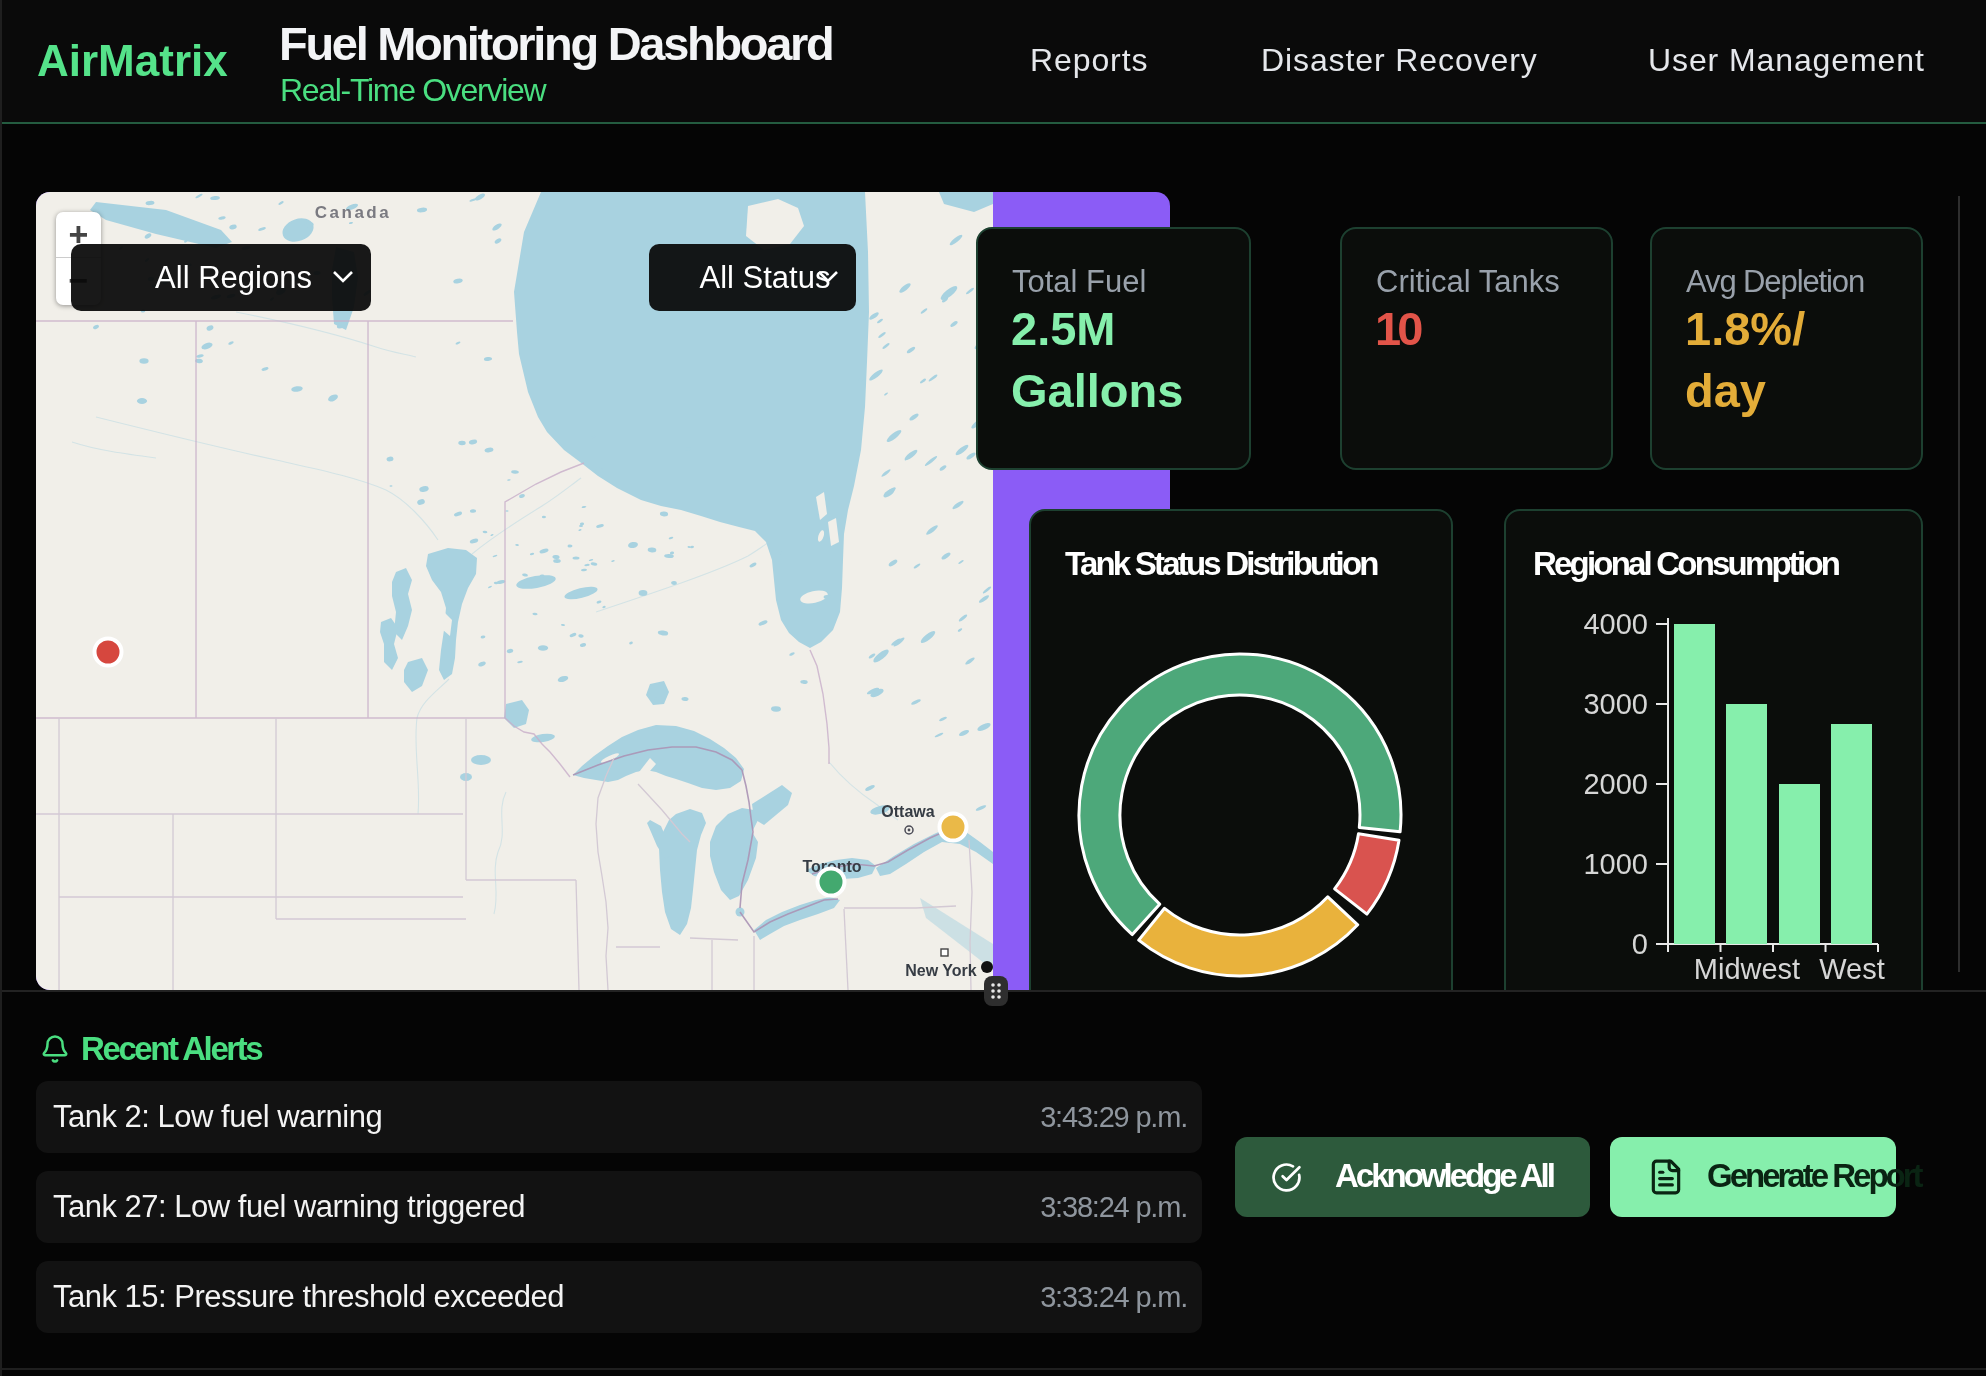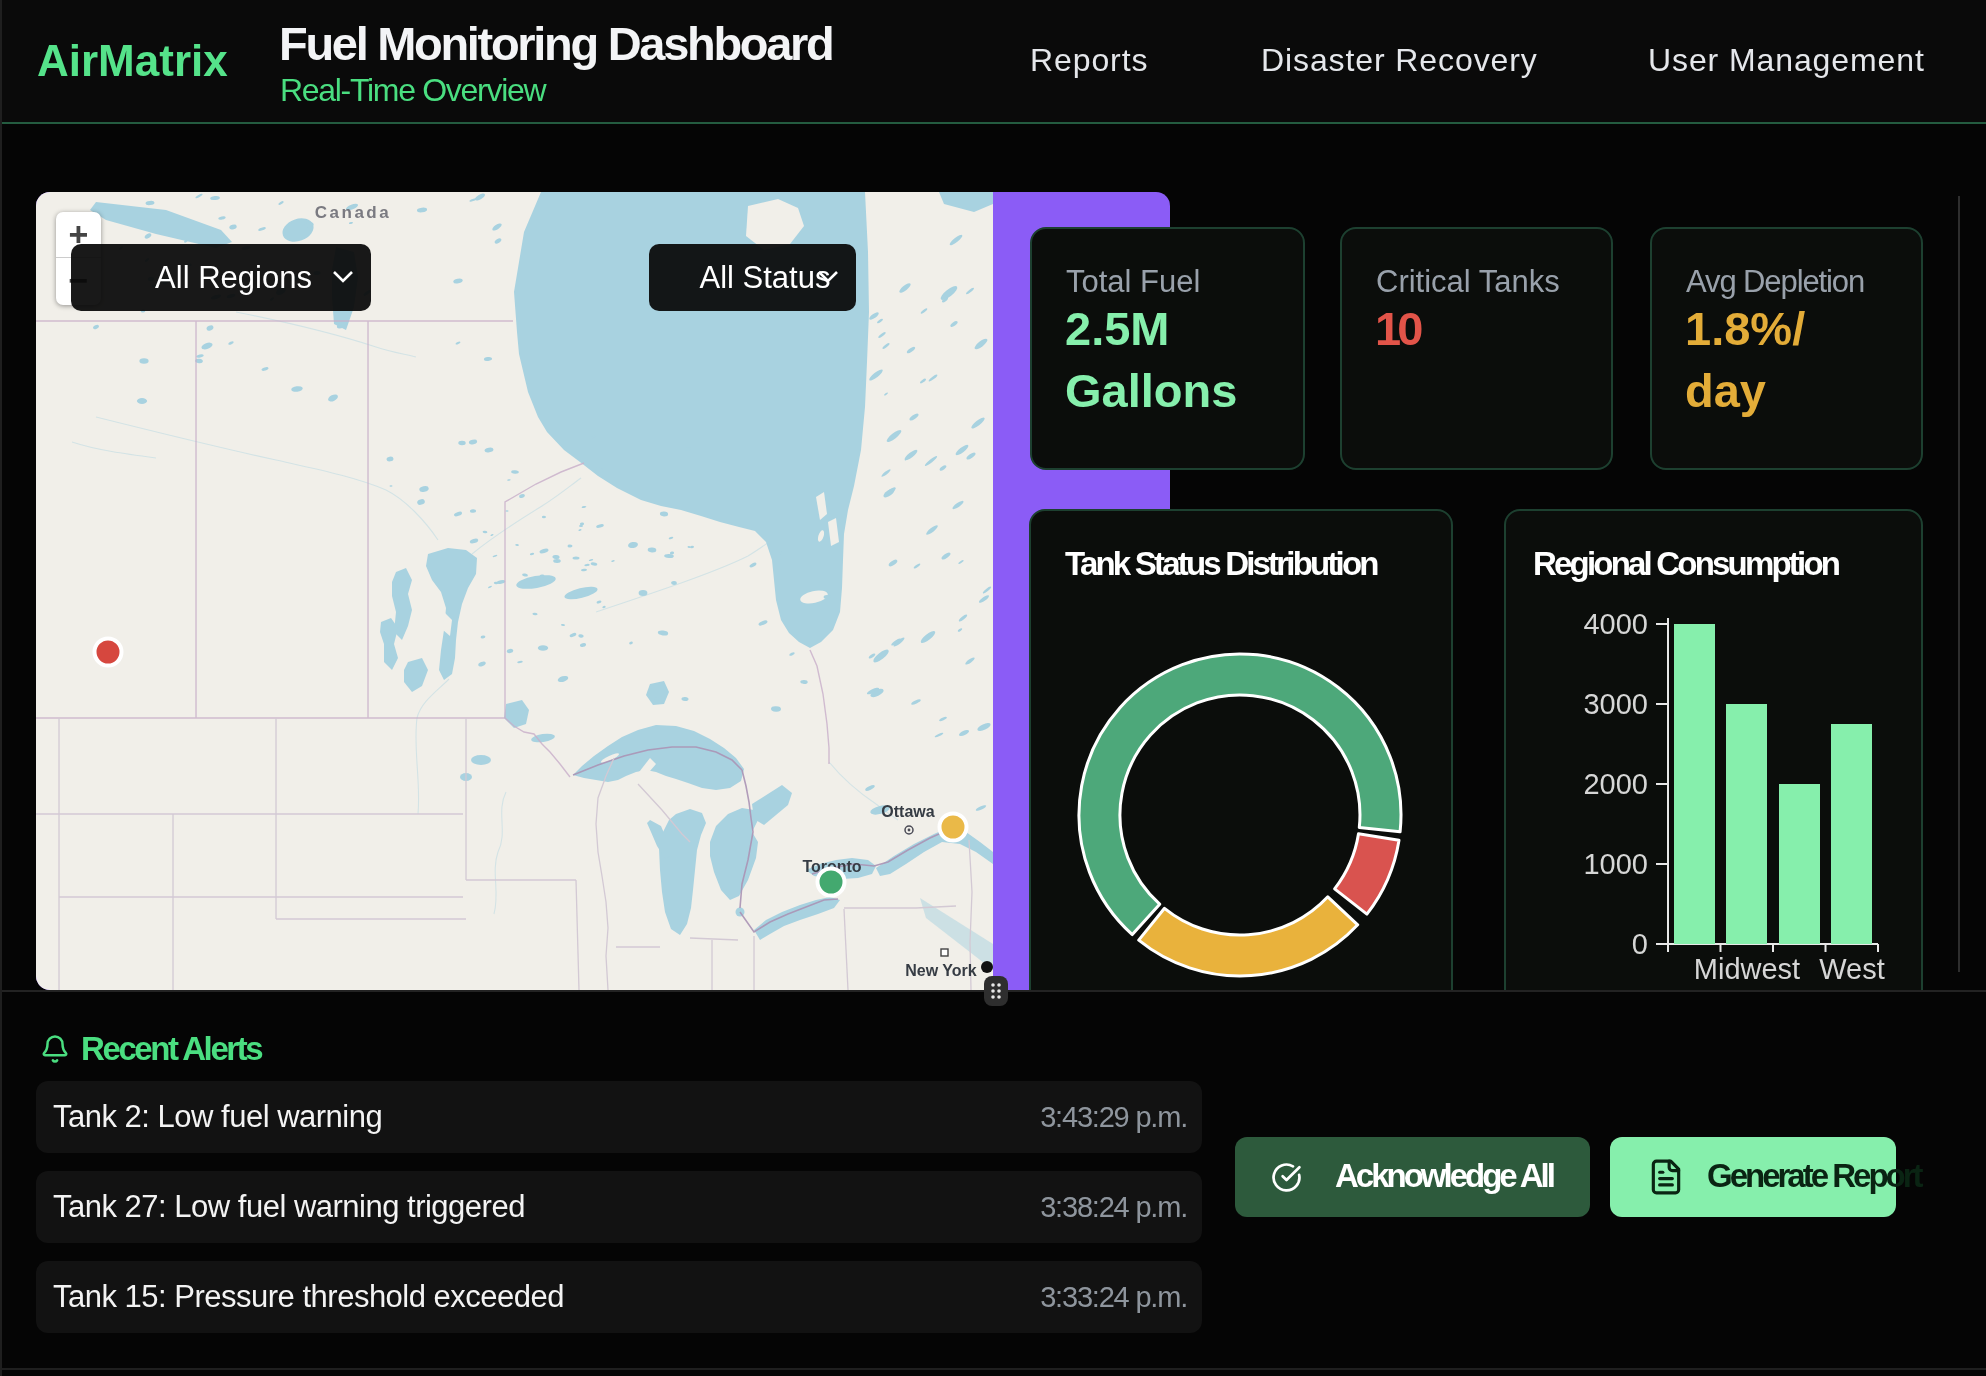--- a/index.html
+++ b/index.html
@@ -355,21 +355,21 @@
       <div class="plus">+</div>
       <div class="minus">−</div>
     </div>
   <div class="dd" style="left:71px; width:300px;"><span>All Regions</span><svg width="24" height="18" viewBox="0 0 24 14" fill="none" stroke="#fff" stroke-width="2.6">
         <path d="M3 2 L12 11 L21 2"></path>
       </svg></div>
   <div class="dd" style="left:649px; width:207px;"><span>All Status</span><svg width="24" height="18" viewBox="0 0 24 14" fill="none" stroke="#fff" stroke-width="2.6">
         <path d="M3 2 L12 11 L21 2"></path>
       </svg></div>
 
-  <div class="card" style="left:1030px; top:101px; width:275px; height:243px;">
+  <div class="card" style="left:976px; top:101px; width:275px; height:243px;">
     <div class="lbl">Total Fuel</div>
     <div class="val" style="color:#86efac;">2.5M<br>Gallons</div>
   </div>
   <div class="card" style="left:1340px; top:101px; width:273px; height:243px;">
     <div class="lbl">Critical Tanks</div>
     <div class="val" style="color:#e25449; letter-spacing:-4px;">10</div>
   </div>
   <div class="card" style="left:1650px; top:101px; width:273px; height:243px;">
     <div class="lbl" style="letter-spacing:-1.1px;">Avg Depletion</div>
     <div class="val" style="color:#e3ac38;">1.8%/<br>day</div>

